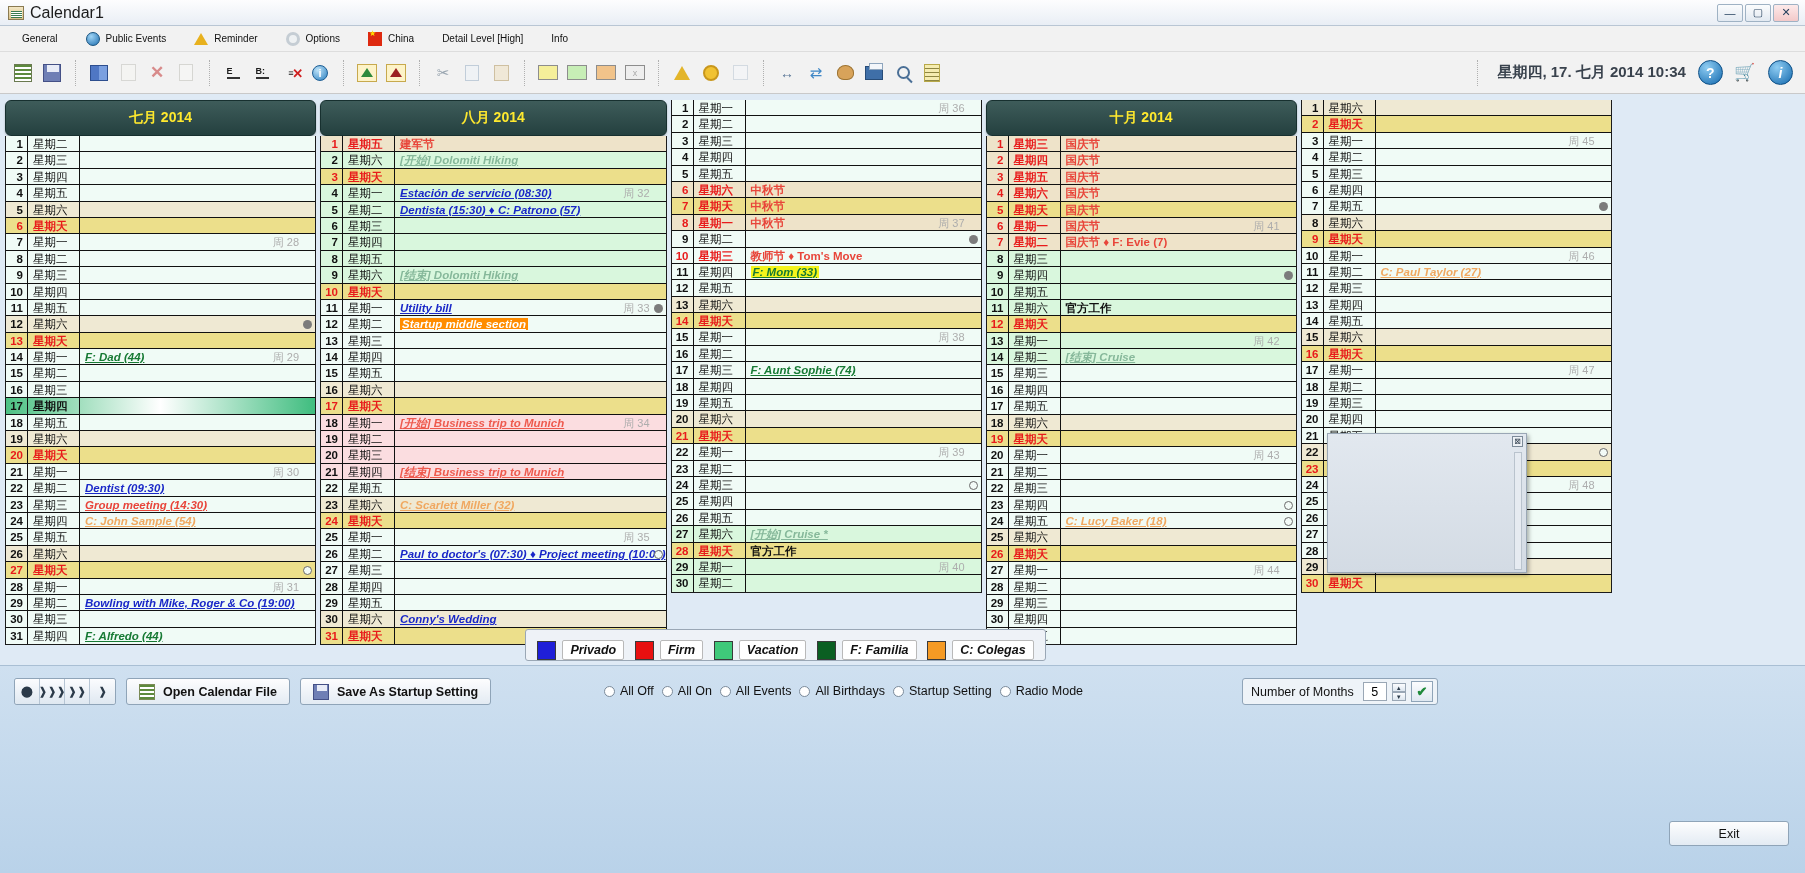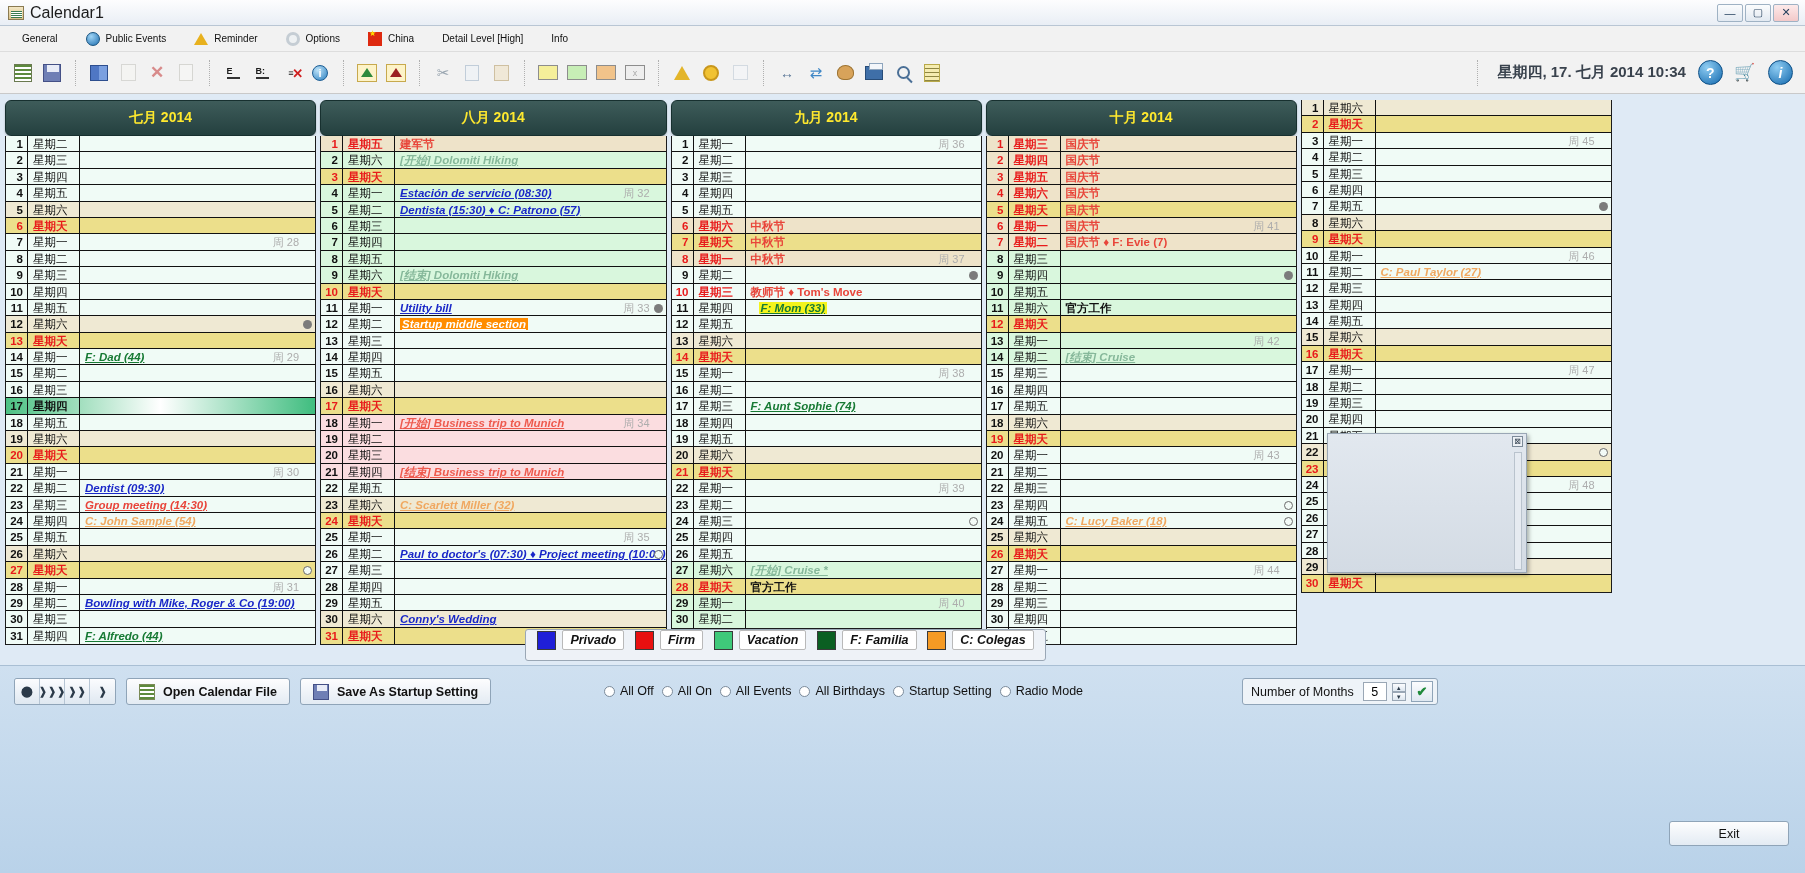--- a/index.html
+++ b/index.html
@@ -129,40 +129,40 @@
   .bg-pink{background:#fbdde0;}
   .bg-lgreen{background:#d9f7dd;}
   .bg-holi{background:#eee3c9;}
   .bg-today{background:linear-gradient(90deg,#4cc183 0%,#ffffff 50%,#3fbd7f 100%);}
   .num-sun{color:#e81b1b;}
   .wd-sun{color:#e81b1b;font-weight:bold;}
   .c-blue{color:#1a28c8;} .c-red{color:#e8453a;}
   .c-orange{color:#f0a860;} .c-gray{color:#86b89a;} .c-redi{color:#ee5a4e;}
   .c-dkgreen{color:#177a34;} .c-black{color:#111;}
   .hl-orange{background:#ff8c00;color:#ffffff;padding:0 2px;}
-  .hl-yellow{background:#f4f41c;padding:0 2px;margin-left:8px;}
+  .hl-yellow{background:#f4f41c;padding:0 2px;}
 
   
   .sticky{
     position:absolute;left:1327px;top:433px;width:200px;height:140px;
     background:linear-gradient(#e2e8ef,#d3dbe4);border:1px solid #9aa7b5;
     box-shadow:2px 2px 4px rgba(0,0,0,.3);
   }
   .sticky-bar{height:14px;display:flex;justify-content:flex-end;align-items:center;padding-right:3px;}
   .sticky-close{width:11px;height:11px;border:1px solid #7d8b99;background:#eef2f6;font-size:8px;
     line-height:9px;text-align:center;color:#33414f;}
   .sticky-body{margin:0 6px 6px 8px;height:110px;background:#f9f59a;border:1px solid #cfc96a;
     padding:8px 8px;font-size:13.5px;color:#1b1b1b;line-height:20px;}
   .sticky-scroll{position:absolute;right:4px;top:18px;width:8px;height:118px;background:#e6ebf1;border:1px solid #b9c3cd;}
 
   
   .legend{
     position:absolute;left:525px;top:629px;width:521px;height:32px;
     background:#eef2f7;border:1px solid #9aa7b5;border-radius:3px;
-    display:flex;align-items:flex-start;justify-content:space-around;padding:0 6px;
+    display:flex;align-items:flex-end;justify-content:space-around;padding:0 6px;
   }
   .lg{display:flex;align-items:center;gap:6px;}
   .lg-sw{width:19px;height:19px;border:1px solid #3a3a3a;}
   .lg-lab{font-style:italic;font-weight:bold;font-size:12.5px;color:#111;
     border:1px solid #b9b9b9;background:#fff;padding:2px 7px;border-radius:2px;}
 
   
   .bottom{position:absolute;left:0;top:665px;width:1805px;height:208px;
     background:linear-gradient(#cfe0f0,#b9d2e9);border-top:1px solid #a9bfd4;}
   .btnrow{position:absolute;top:12px;left:14px;display:flex;align-items:center;gap:10px;}
@@ -673,21 +673,20 @@
               <div class="dtxt"><span class="c-blue ev">Conny's Wedding</span></div>
             </div>
             <div class="drow bg-sun">
               <div class="dnum num-sun">31</div>
               <div class="dwd wd-sun">星期天</div>
               <div class="dtxt"></div>
             </div>
           </div>
         </div>
         <div class="month">
-          <div class="mhead">九月 2014</div>
           <div class="mbody">
             <div class="drow bg-def">
               <div class="dnum">1</div>
               <div class="dwd">星期一</div>
               <div class="dtxt">
                 <span class="wk">周 36</span>
               </div>
             </div>
             <div class="drow bg-def">
               <div class="dnum">2</div>

